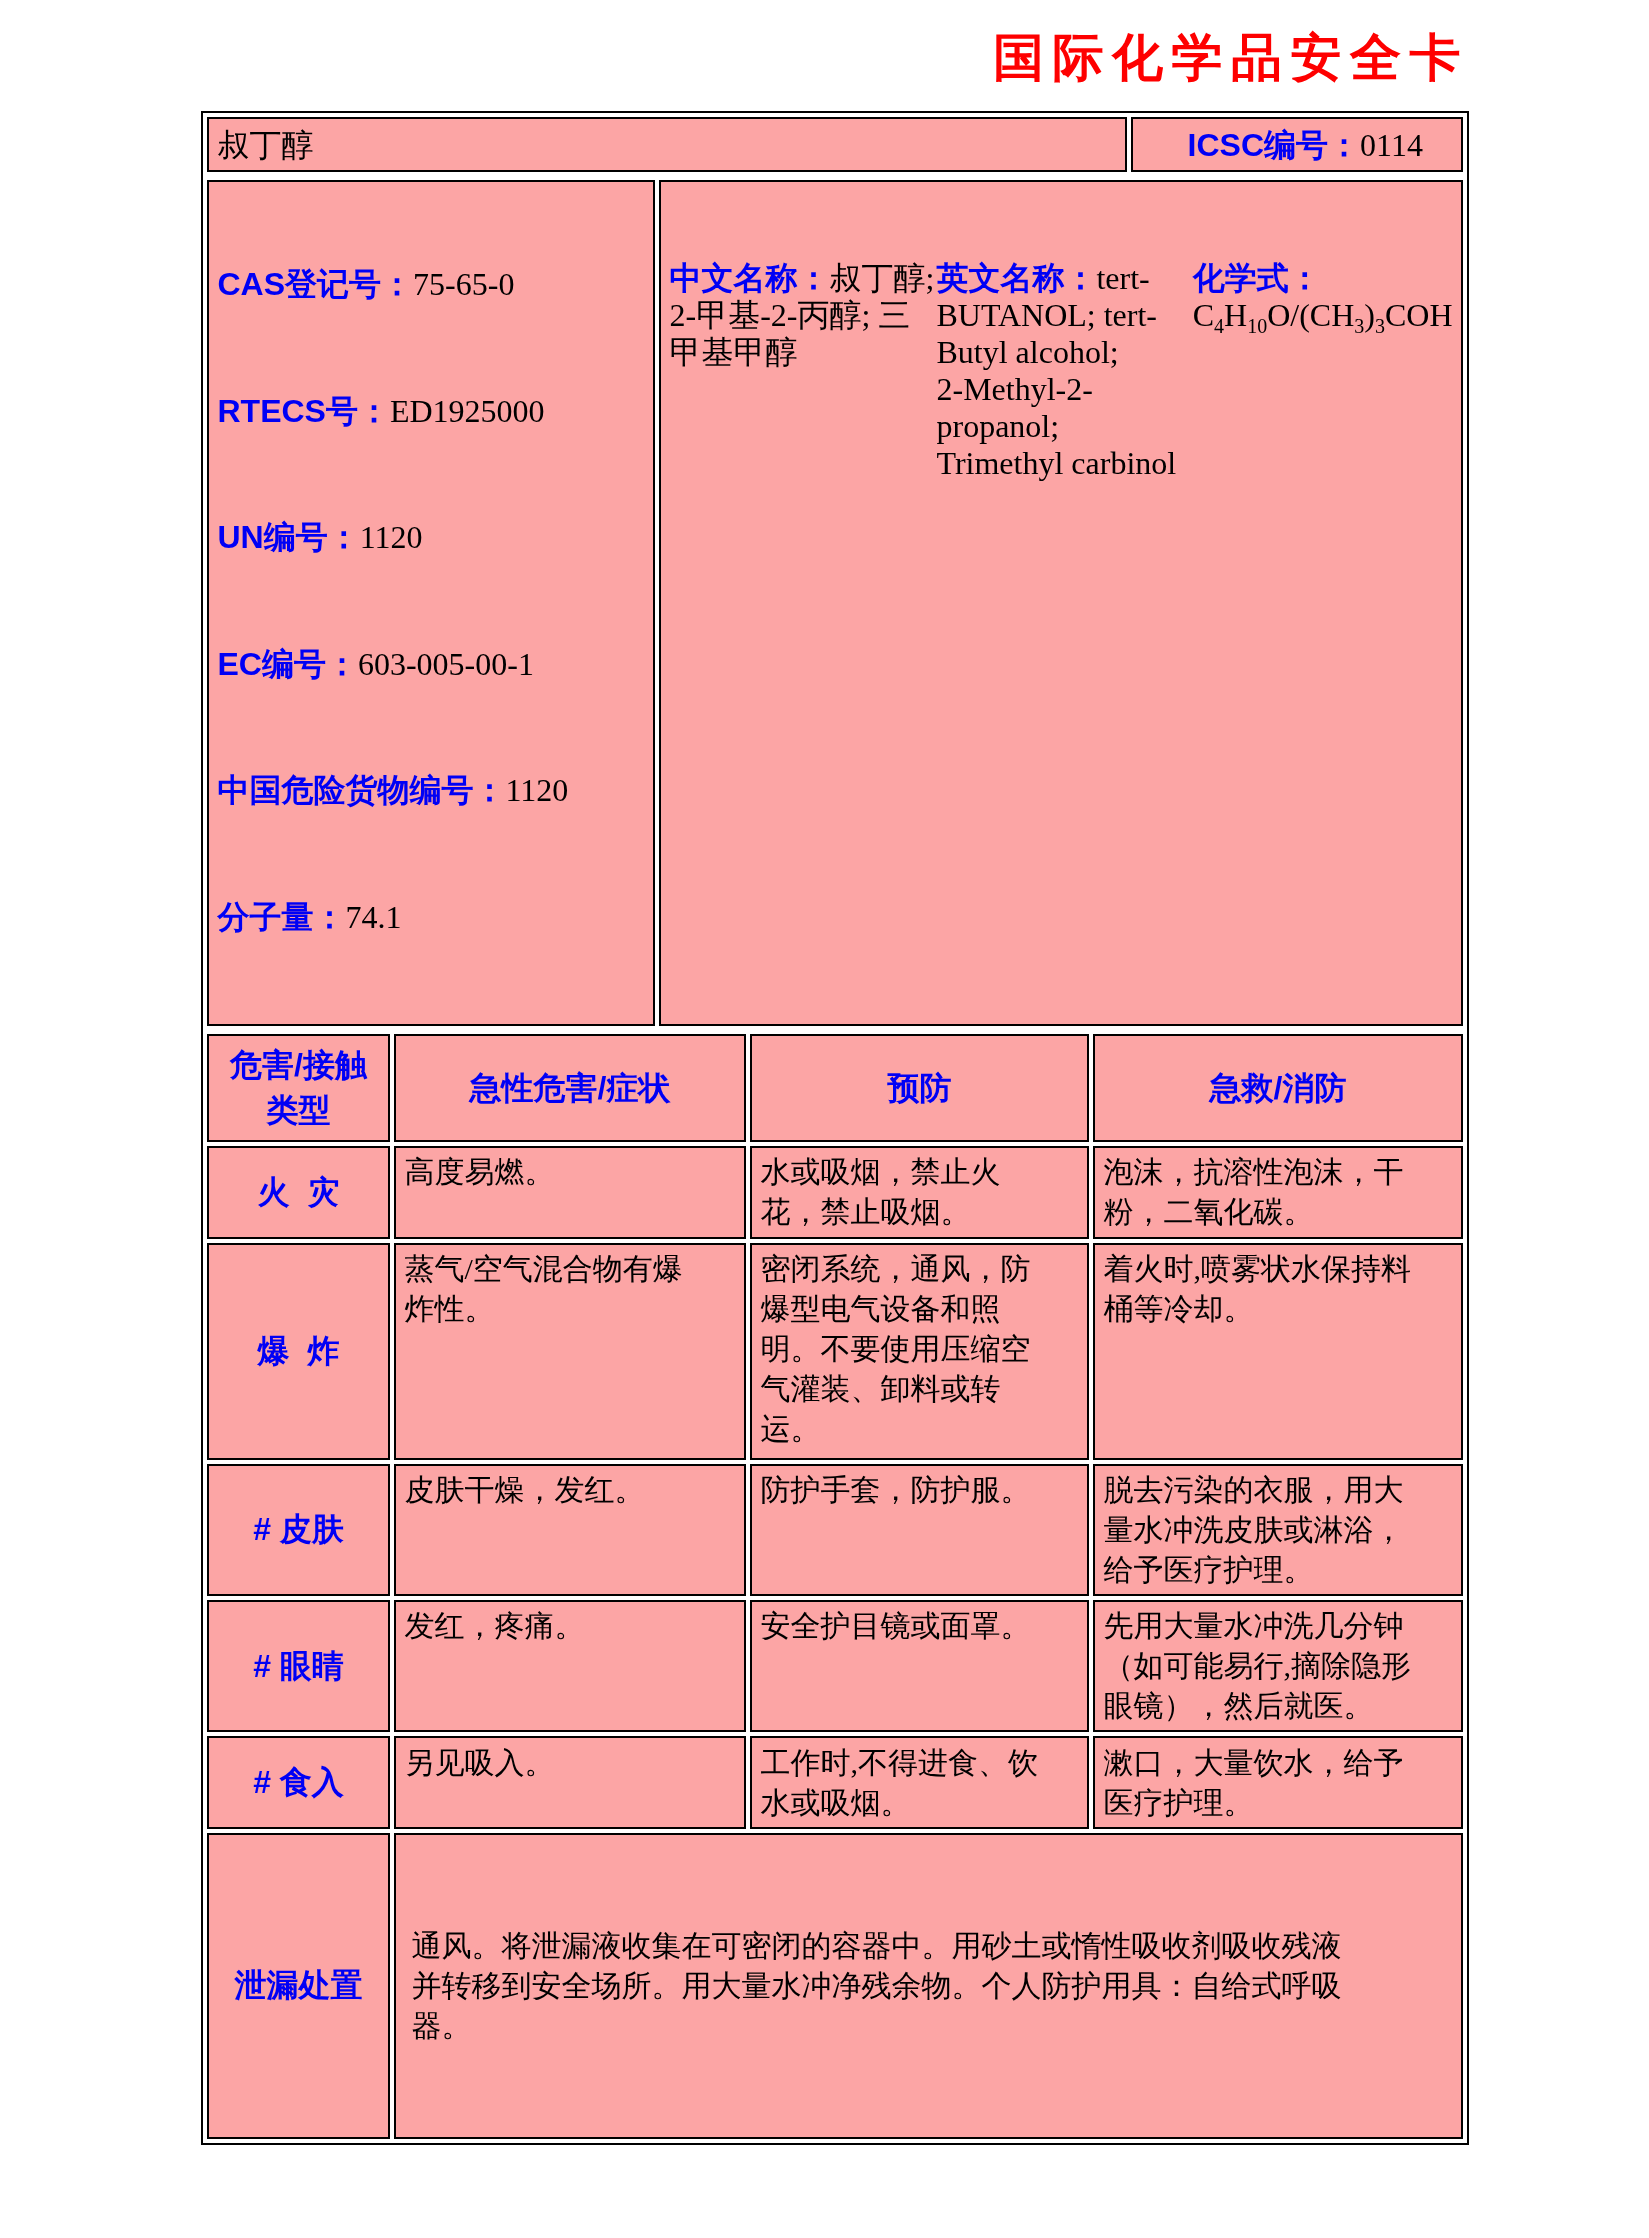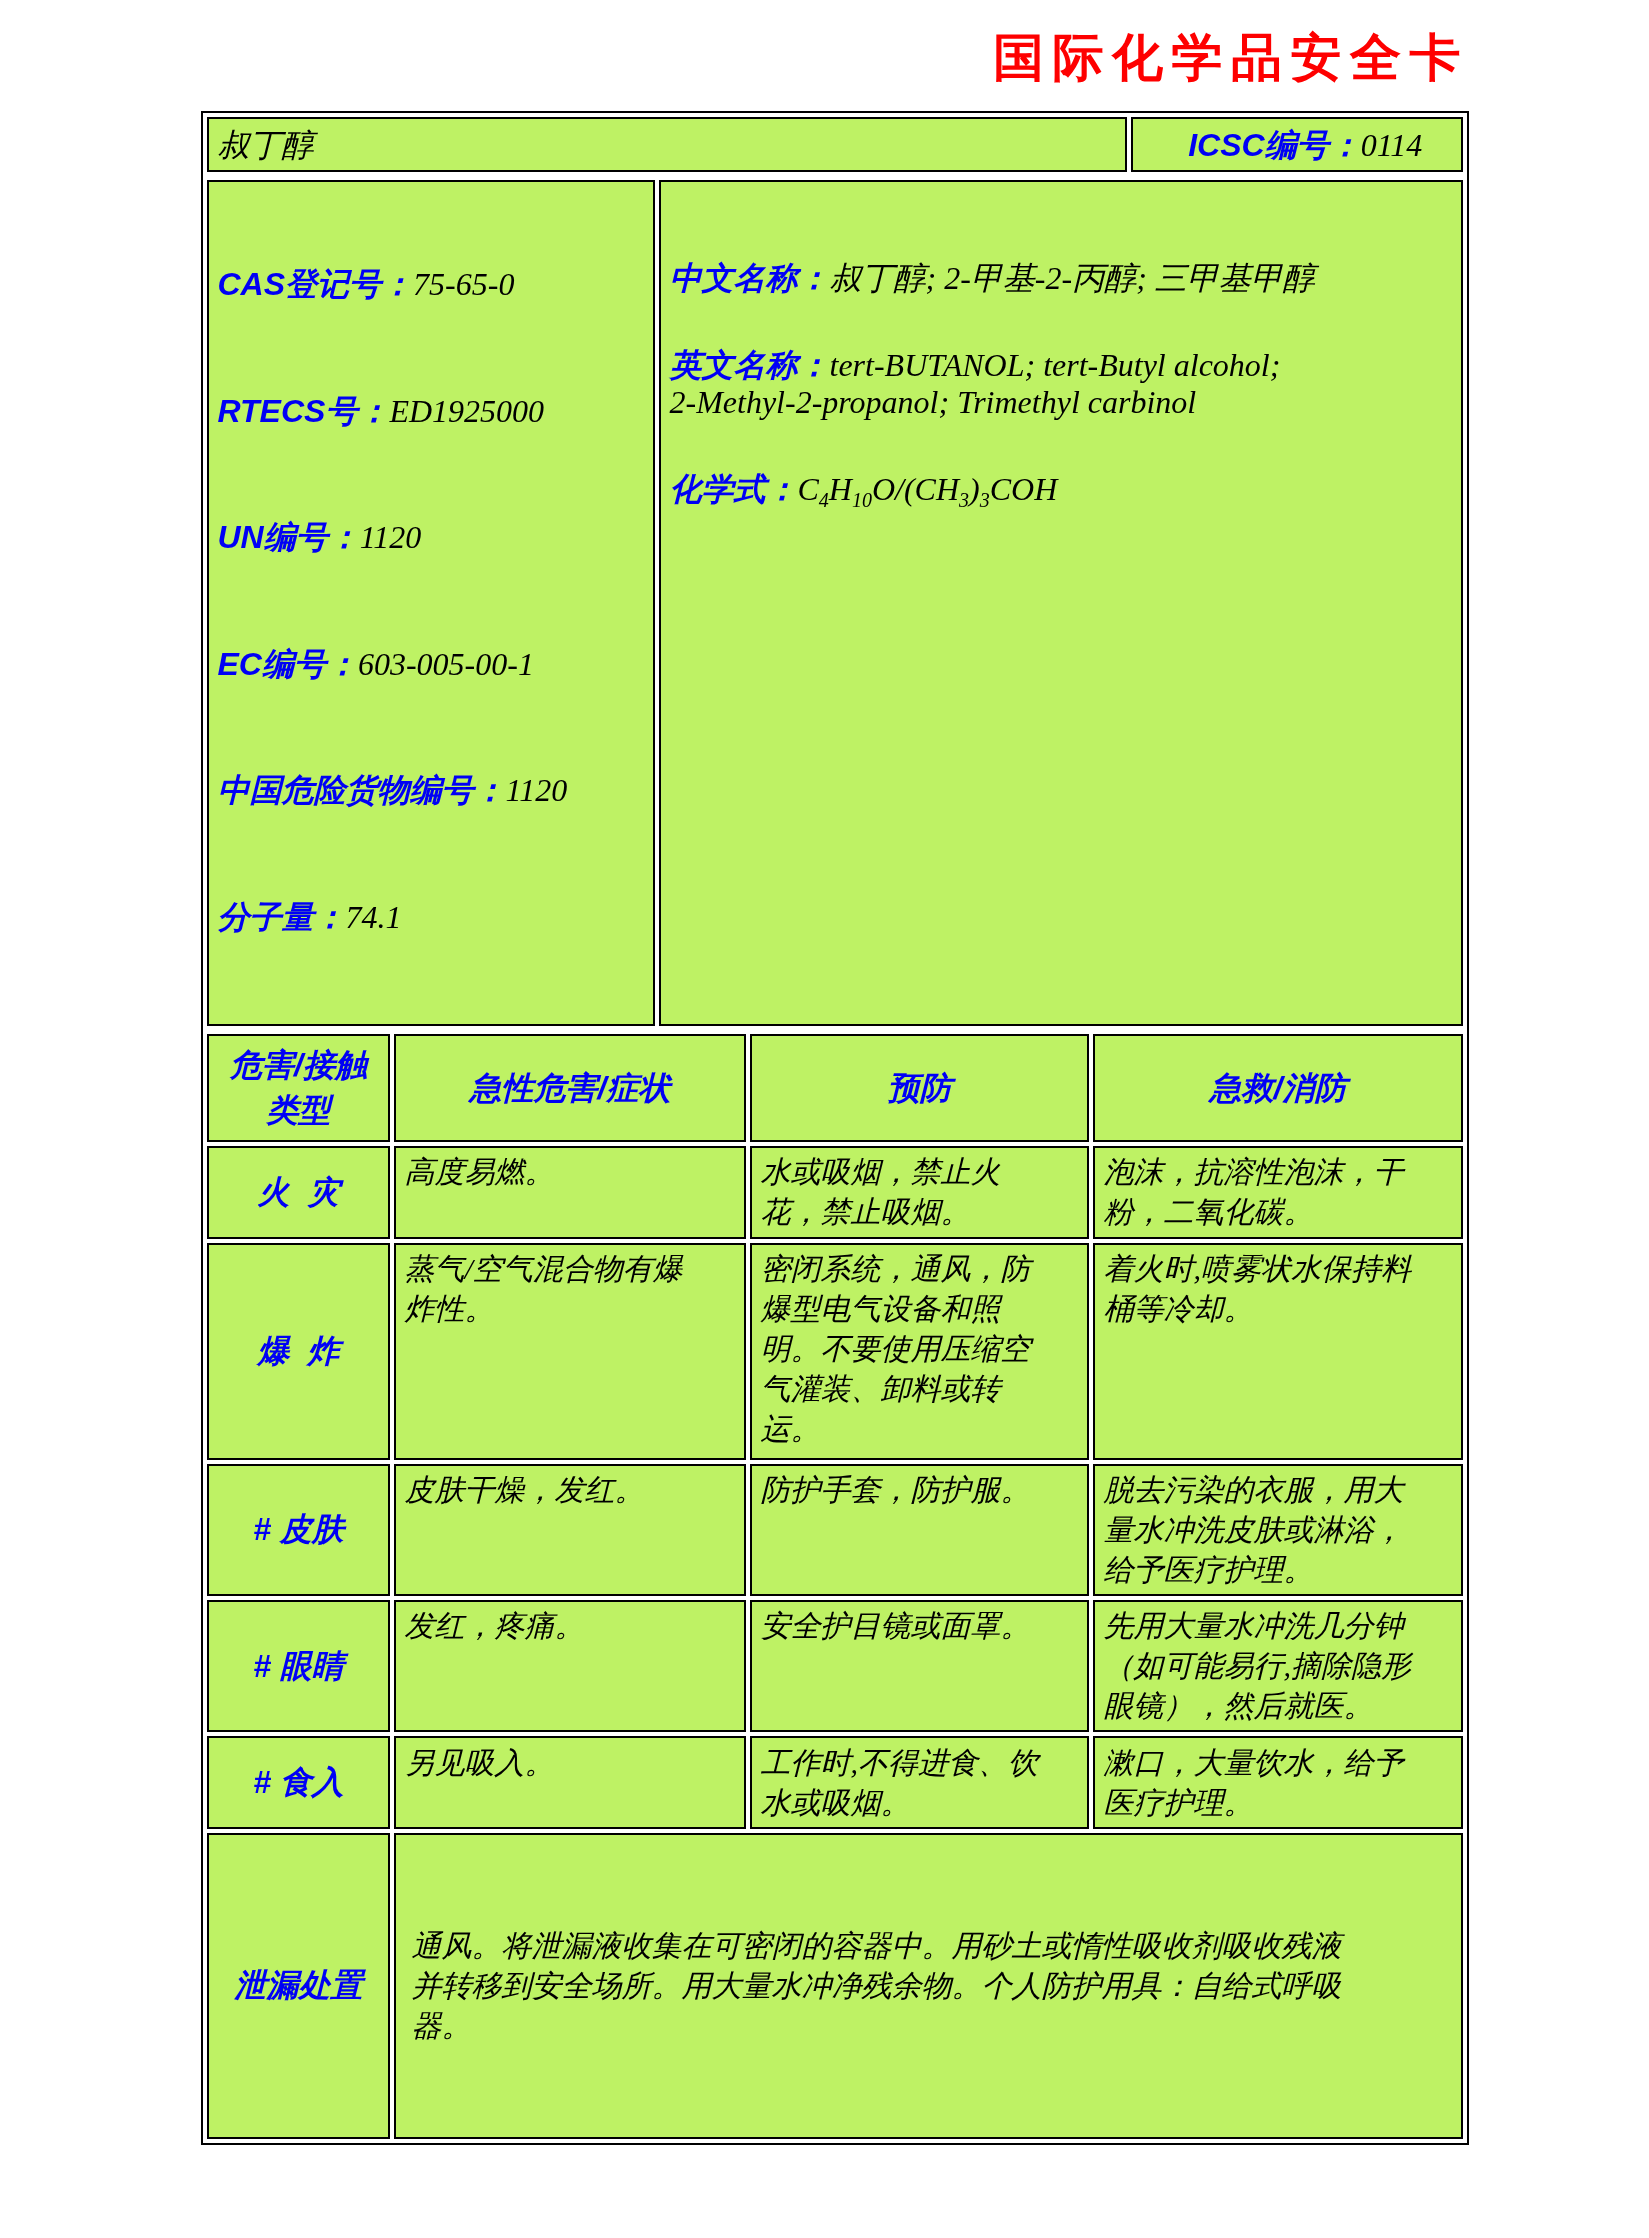--- a/index.html
+++ b/index.html
@@ -12,35 +12,35 @@
     width:1268px;margin:24px 0 18.3px 201px;text-align:right;
     font-family:Liberation Mono, monospace;
     font-size:51px;font-weight:bold;color:#fe0000;letter-spacing:8.5px;
   }
   .card{
     width:1268px;margin-left:201px;border:2.8px solid #000;background:#fff;
     box-sizing:border-box;
   }
   table{width:100%;border-collapse:separate;border-spacing:4.2px;table-layout:fixed;}
   td{
-    border:2.8px solid #000;background:#bef264;vertical-align:top;
+    border:2.8px solid #000;background:#fca5a5;vertical-align:top;
     padding:4.2px 8.5px;font-size:30px;line-height:40px;white-space:pre-wrap;
-    overflow:hidden;box-sizing:border-box;font-style:italic;
+    overflow:hidden;box-sizing:border-box;
   }
   .lbl{
     font-family:"Liberation Sans","DejaVu Sans",sans-serif;
     font-weight:bold;color:#0000f5;
   }
   .val{color:#000;font-family:"Liberation Serif","DejaVu Serif",serif;}
   .substance-cell{vertical-align:middle;font-size:32px;}
   .icsc-cell{vertical-align:middle;text-align:center;font-size:32px;padding-left:25px;}
   .ids-left-cell{font-size:32px;line-height:37px;}
   .ids-left-cell .id-line{margin:5.6px 0 10px 0;}
   .ids-right-cell{font-size:32px;line-height:37px;}
-  .ids-right-inner{display:flex;flex-direction:column;justify-content:space-between;height:248px;}
+  .ids-right-inner{display:flex;flex-direction:row;justify-content:space-between;height:248px;}
   sub{font-size:20px;line-height:0;}
   .rowlabel{
     font-family:"Liberation Sans","DejaVu Sans",sans-serif;font-weight:bold;
     color:#0000f5;text-align:center;vertical-align:middle;font-size:32px;line-height:39px;
   }
   .hdr{
     font-family:"Liberation Sans","DejaVu Sans",sans-serif;font-weight:bold;
     color:#0000f5;text-align:center;vertical-align:middle;font-size:32px;line-height:45px;
   }
   .body-cell{font-size:30px;line-height:40px;}

